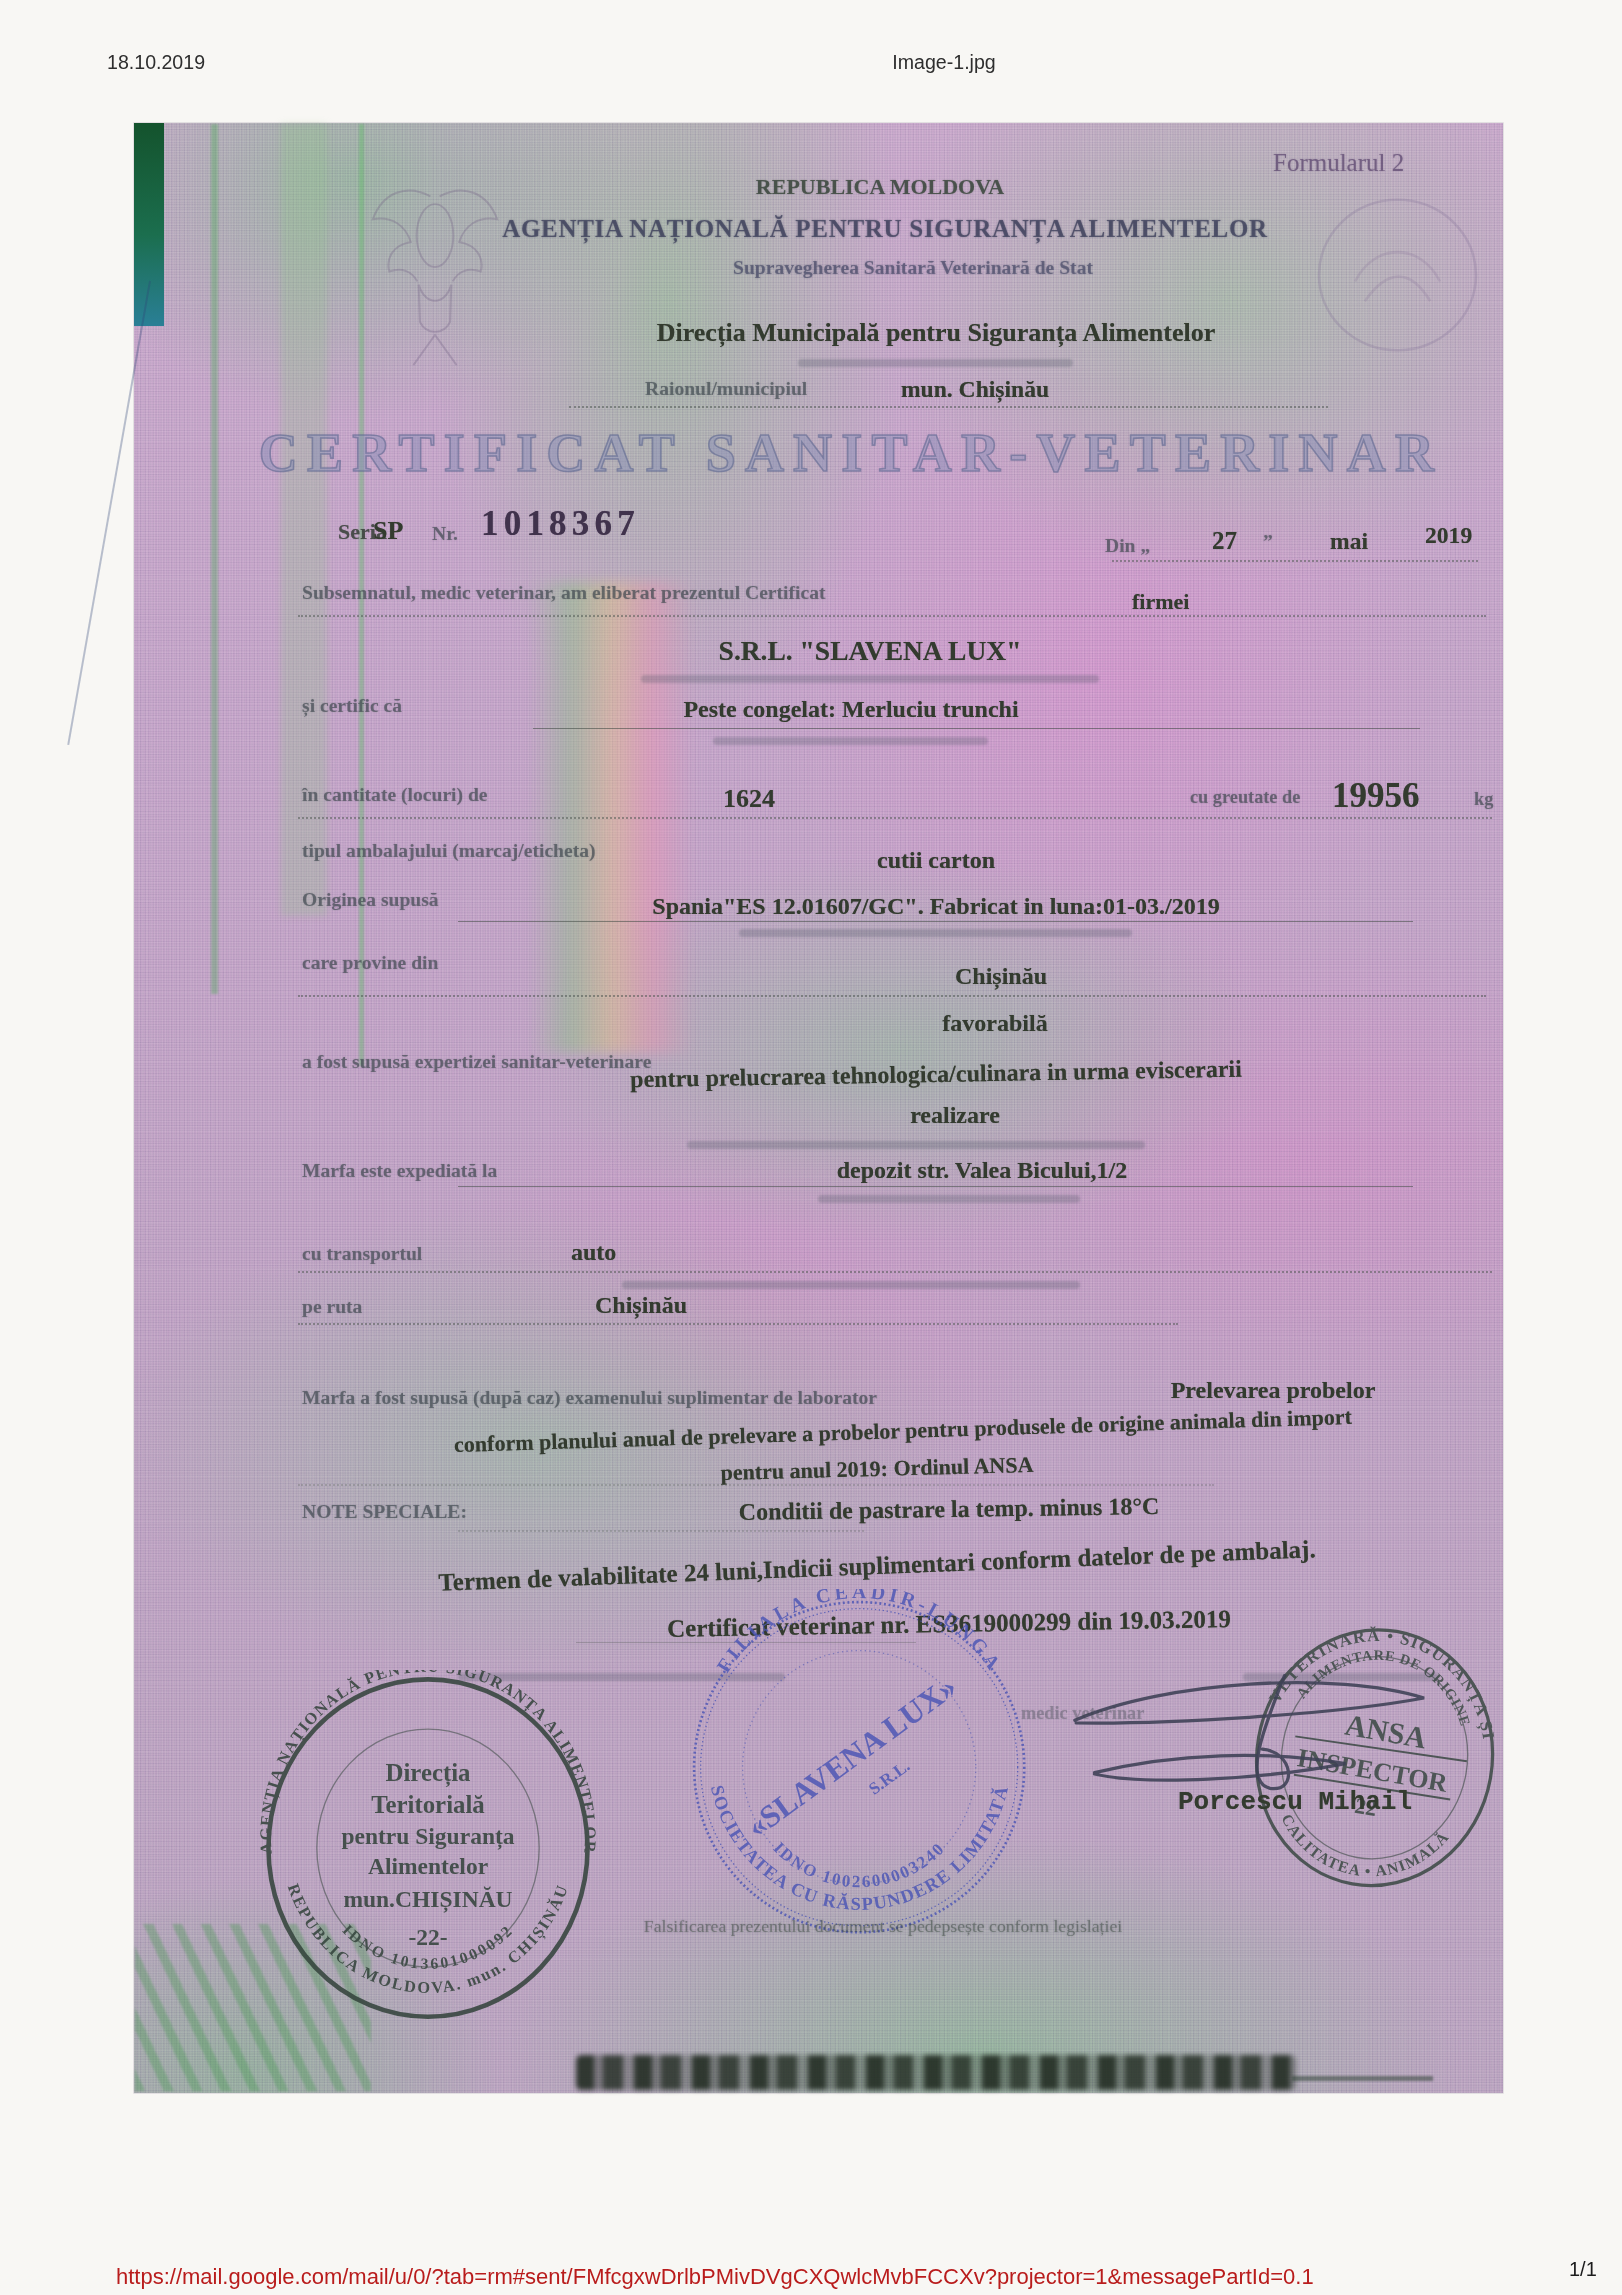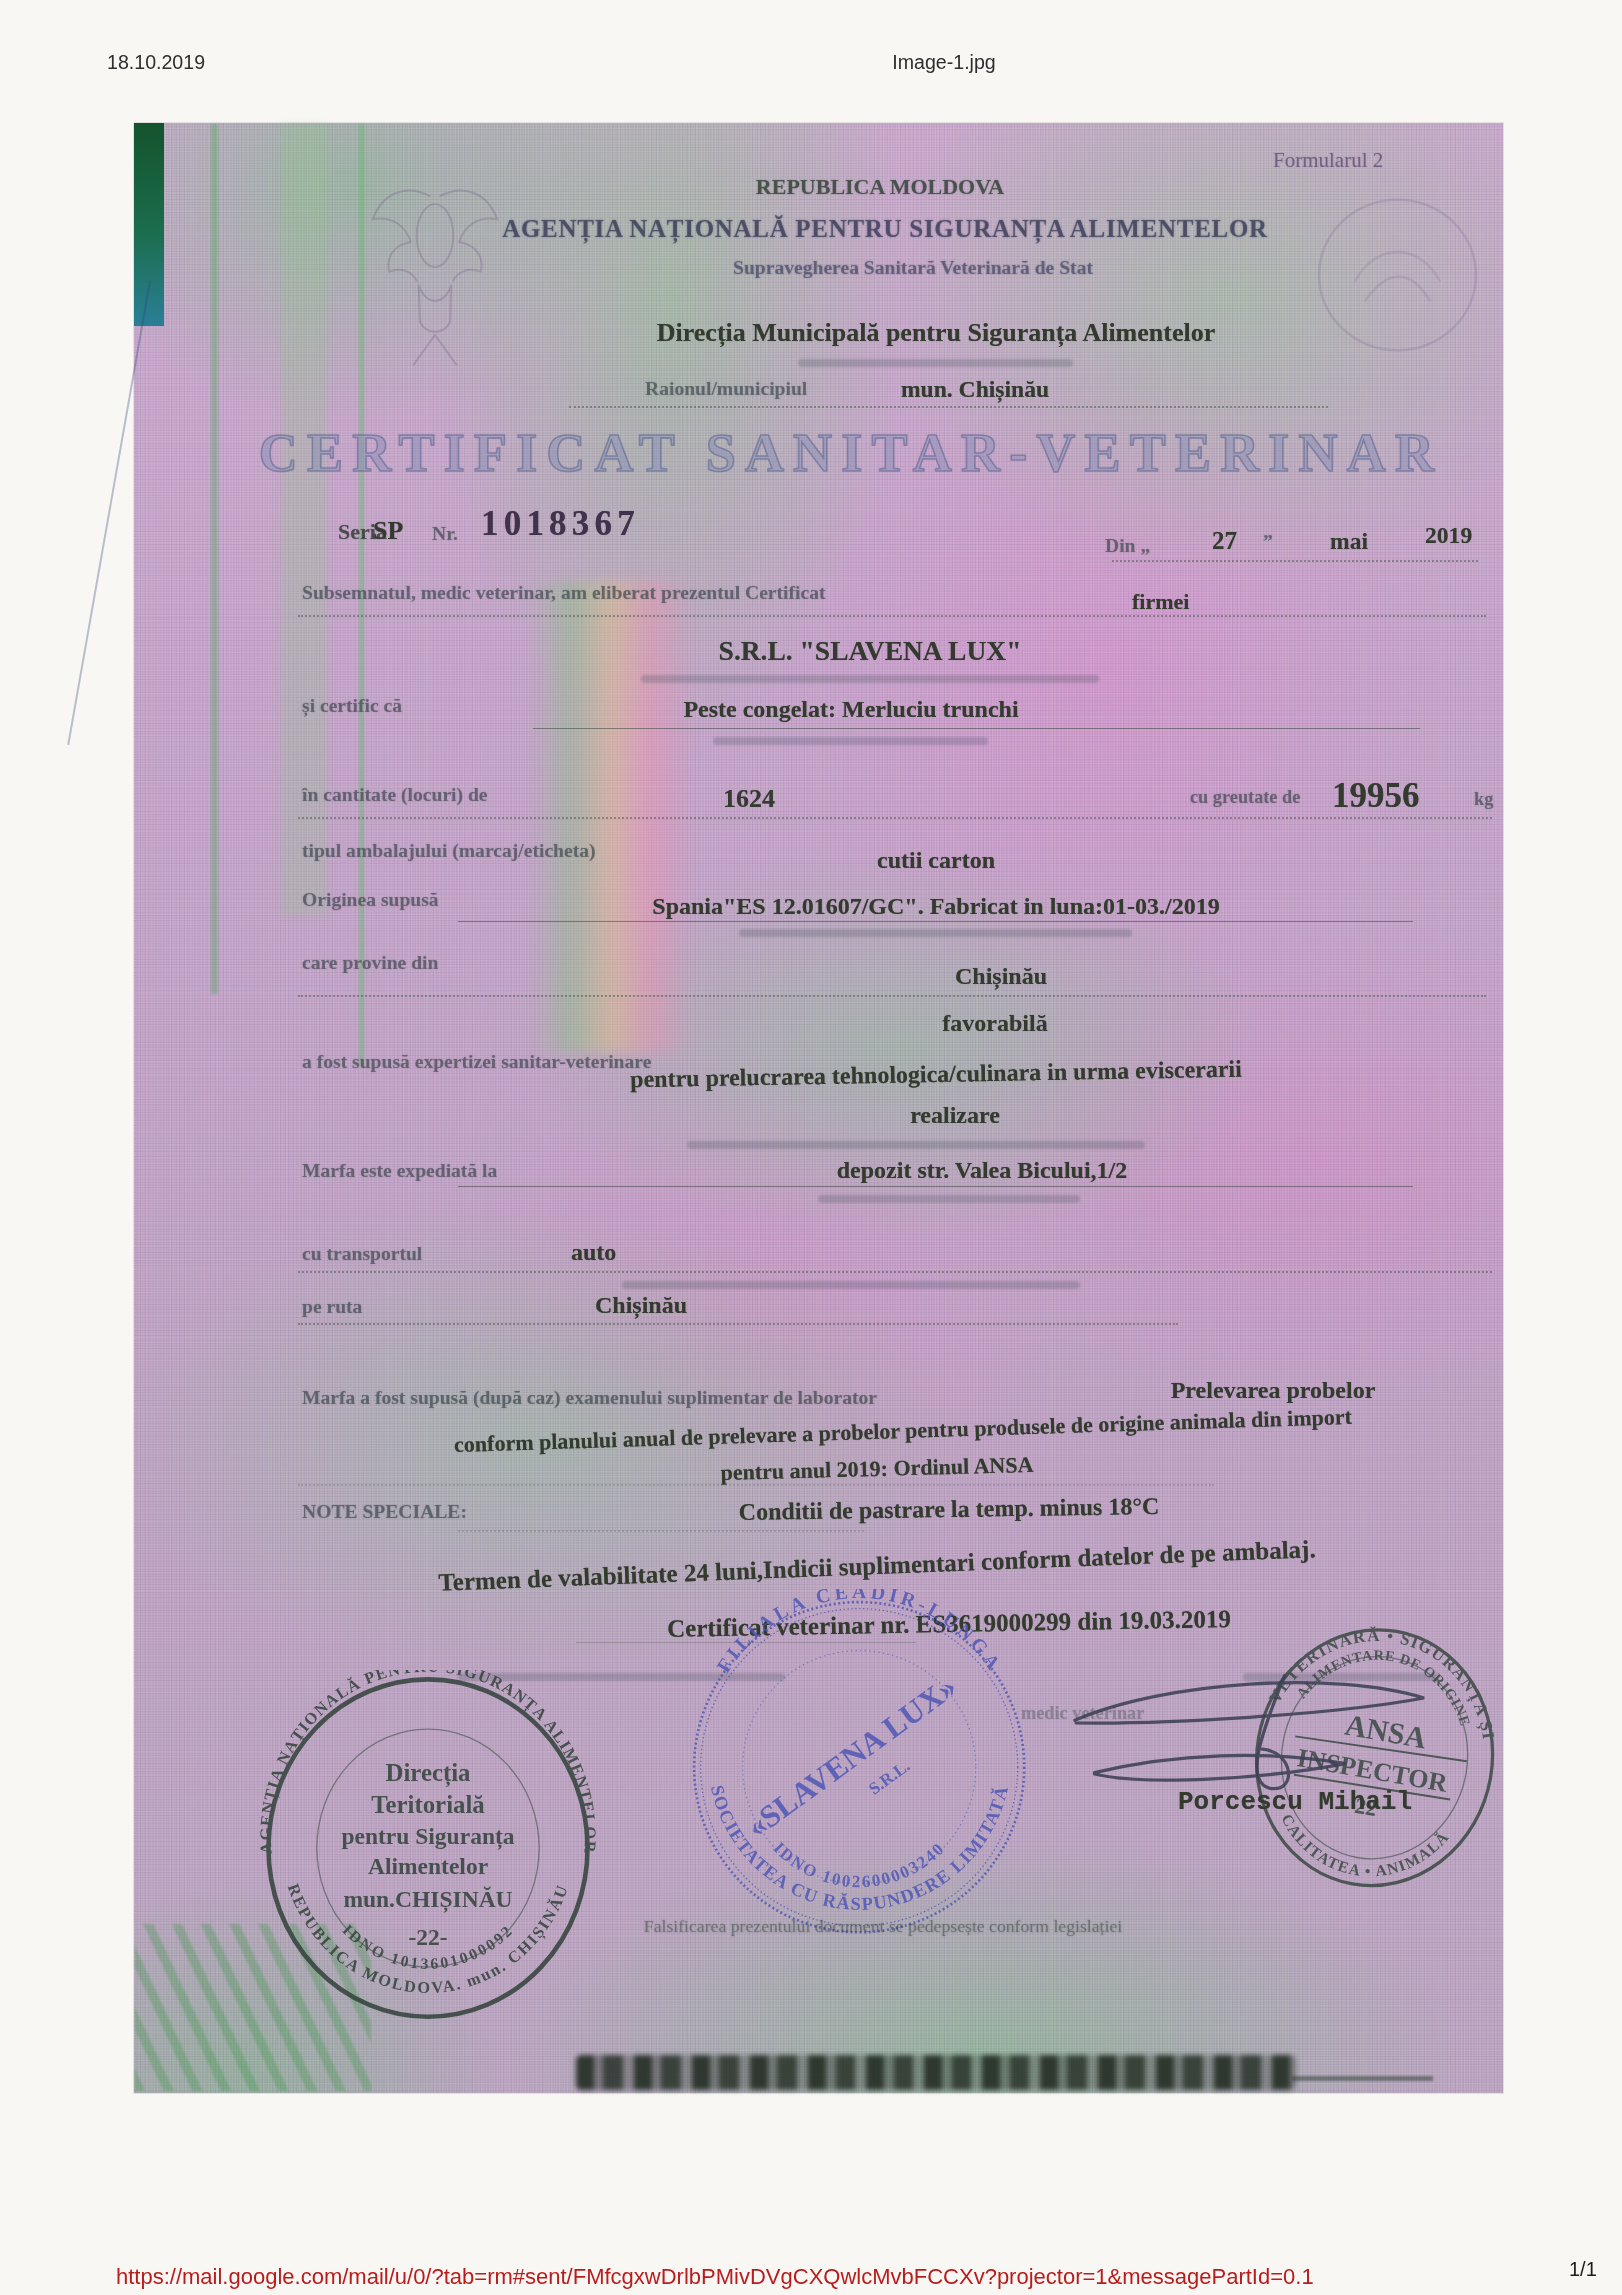--- a/index.html
+++ b/index.html
@@ -64,21 +64,21 @@
     <path d="M100,195 C110,228 140,228 150,195 L148,252 C138,272 112,272 102,252 Z"></path>
     <path d="M92,318 L125,272 L158,318"></path>
   </g>
 </svg>
 
 <svg style="position:absolute;left:1309px;top:190px;" width="177" height="170" viewBox="0 0 270 260">
   <ellipse cx="135" cy="130" rx="120" ry="115" fill="none" stroke="rgba(130,110,150,.28)" stroke-width="4"></ellipse>
   <path d="M70,140 C100,80 170,80 200,140 M85,170 C120,120 155,120 185,170" fill="none" stroke="rgba(130,110,150,.22)" stroke-width="4"></path>
 </svg>
 
-<div class="t" style="left:1273px;top:149px;font-size:21px;color:rgba(84,62,104,.55);text-shadow:0 0 1.3px rgba(84,62,104,.4);">Formularul 2</div>
+<div class="t" style="left:1273px;top:149px;font-size:25px;color:rgba(84,62,104,.55);text-shadow:0 0 1.3px rgba(84,62,104,.4);">Formularul 2</div>
 <div class="t" style="left:880px;top:175px;font-size:22px;font-weight:bold;color:rgba(58,70,60,.78);transform:translateX(-50%);text-shadow:0 0 1.3px rgba(58,70,60,.5);">REPUBLICA MOLDOVA</div>
 <div class="t" style="left:885px;top:215px;font-size:25px;font-weight:bold;color:rgba(54,58,86,.68);transform:translateX(-50%);text-shadow:0 0 2px rgba(54,58,86,.5);letter-spacing:0.7px;">AGENȚIA NAȚIONALĂ PENTRU SIGURANȚA ALIMENTELOR</div>
 <div class="t" style="left:913px;top:257px;font-size:19.6px;font-weight:bold;color:rgba(58,62,92,.55);transform:translateX(-50%);text-shadow:0 0 2px rgba(58,62,92,.4);">Supravegherea Sanitară Veterinară de Stat</div>
 <div class="t val" style="left:936px;top:319px;font-size:26px;transform:translateX(-50%);">Direcția Municipală pentru Siguranța Alimentelor</div>
 <div class="bar" style="left:798px;top:359px;width:275px;"></div>
 <div class="t lbl" style="left:645px;top:378px;font-size:19.6px;">Raionul/municipiul</div>
 <div class="t val" style="left:975px;top:377px;font-size:23.6px;transform:translateX(-50%);">mun. Chișinău</div>
 <div class="dot" style="left:569px;top:406px;width:759px;"></div>
 
 <div class="t title-outline" style="left:851px;top:424px;font-size:54px;transform:translateX(-50%);">CERTIFICAT SANITAR-VETERINAR</div>

